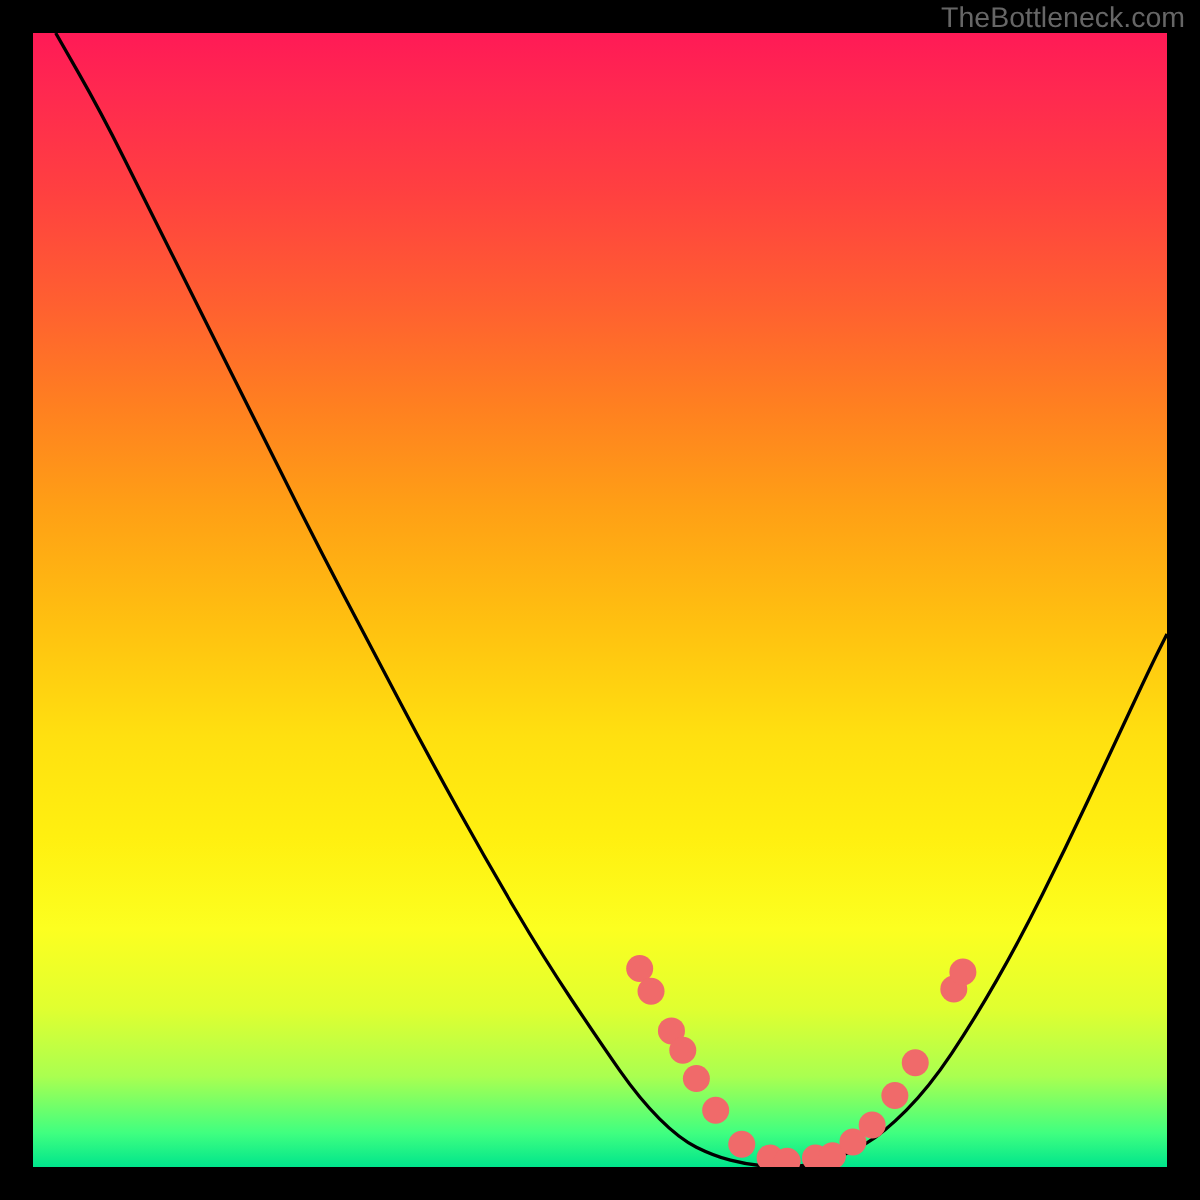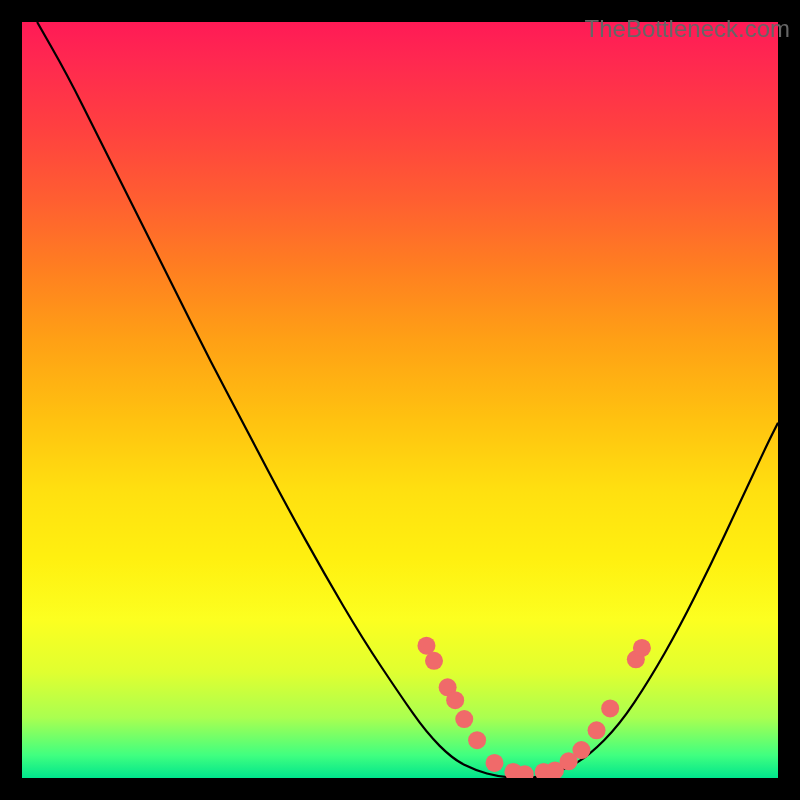--- a/index.html
+++ b/index.html
@@ -41,24 +41,23 @@
       #aaff50 92%,
       #40ff80 97%,
       #00e58c 100%
     );
   }
   .watermark {
     position: absolute;
     top: 2px;
     right: 10px;
     color: #666;
-    font-size: 24px;
+    font-size: 19px;
     font-weight: 500;
     z-index: 10;
-    margin-top: 13px;
   }
   svg.curve {
     position: absolute;
     inset: 0;
     width: 100%;
     height: 100%;
   }
 </style>
 </head>
 <body>

